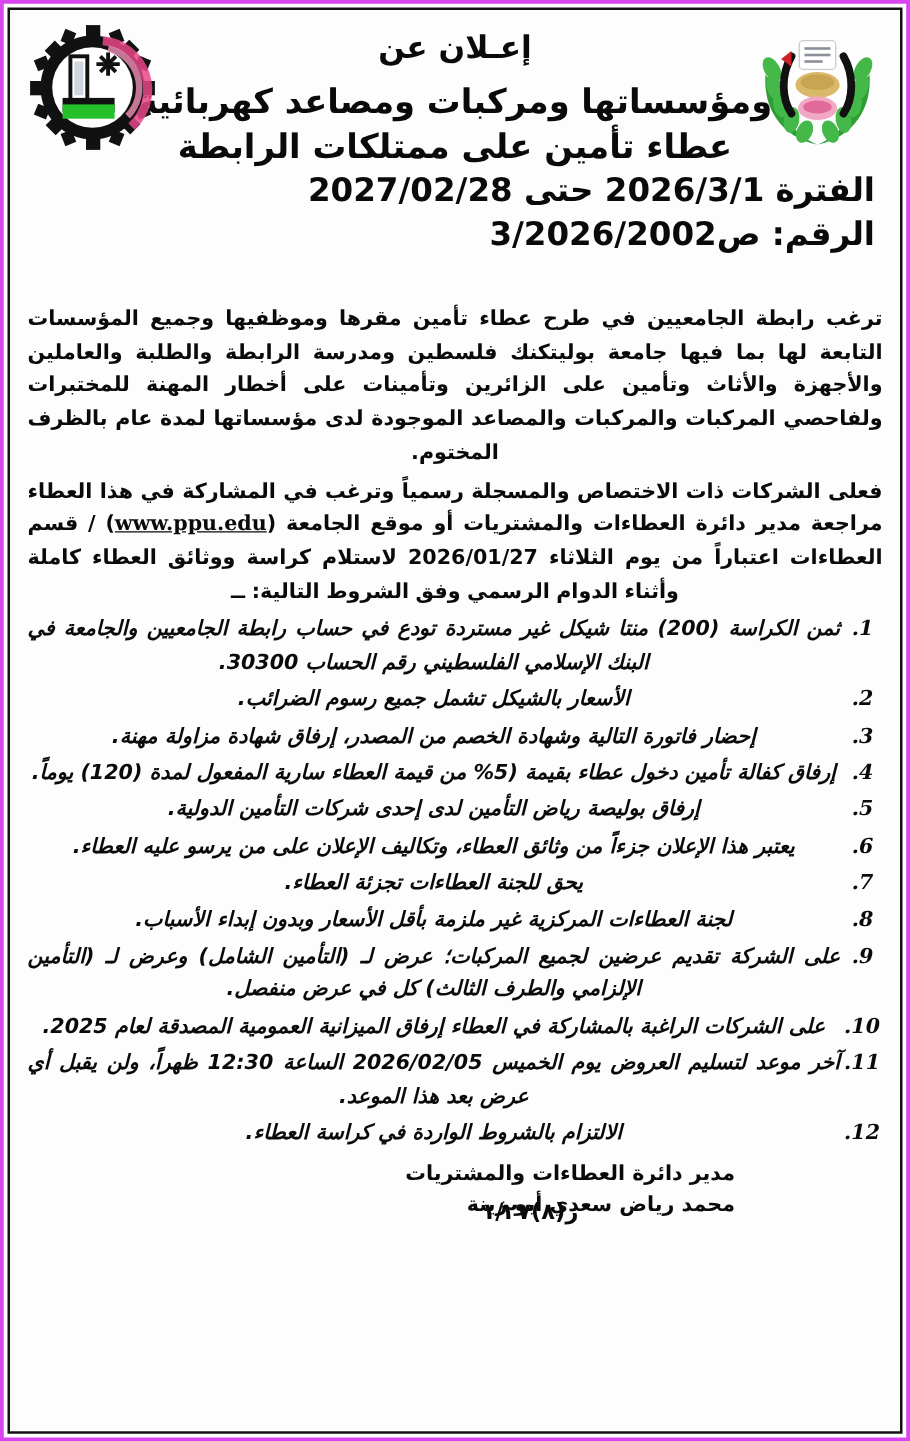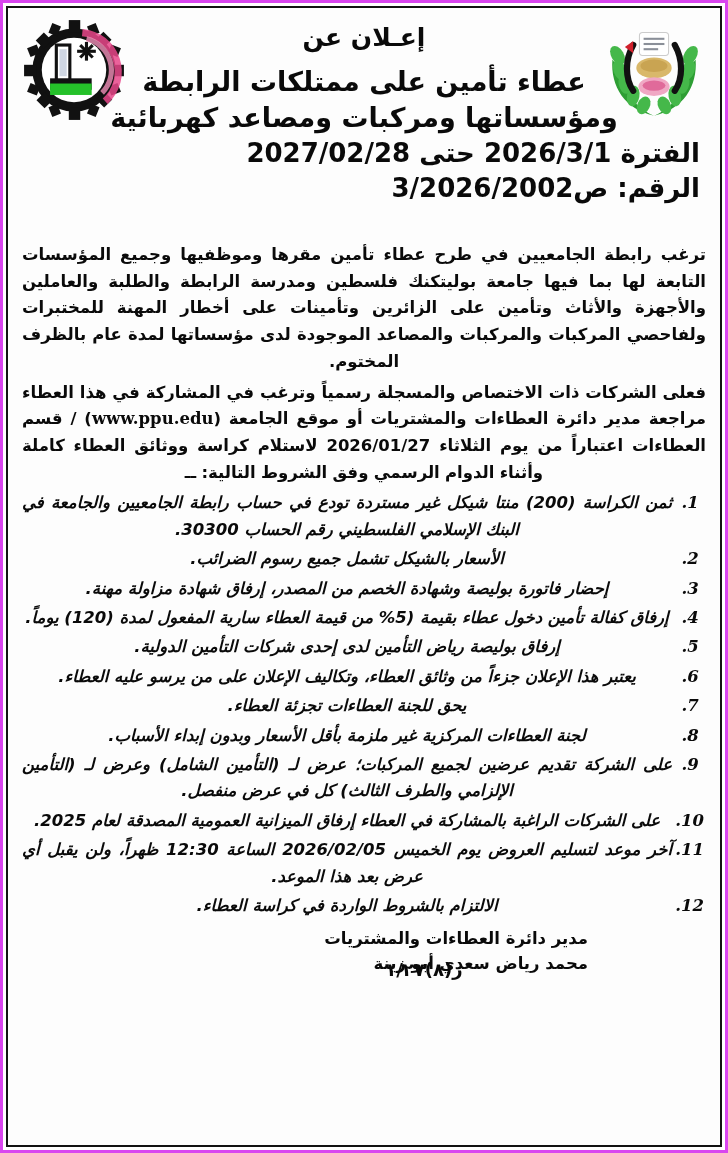--- a/index.html
+++ b/index.html
@@ -87,21 +87,21 @@
     line-height: 1.62;
     font-weight: bold;
     padding: 0 2px;
   }
   p.para {
     margin: 0 0 4px 0;
     text-align: justify;
     text-align-last: center;
     word-spacing: -0.5px;
   }
-  .url { font-family: "DejaVu Serif", "Liberation Serif", serif; }
+  .url { font-family: "DejaVu Serif", "Liberation Serif", serif; text-decoration: underline; }
 
   
   ol.conditions {
     list-style: none;
     margin: 2px 0 6px 0;
     padding: 0;
     counter-reset: cond;
   }
   ol.conditions > li {
     counter-increment: cond;
@@ -225,39 +225,39 @@
           </g>
           <ellipse cx="50" cy="48" rx="17" ry="10" fill="#d9b86a"></ellipse>
           <ellipse cx="50" cy="46" rx="13" ry="6" fill="#c9a452"></ellipse>
           <ellipse cx="50" cy="66" rx="15" ry="9" fill="#f0a8c4"></ellipse>
           <ellipse cx="50" cy="65" rx="11" ry="5" fill="#e06a9a"></ellipse>
         </g>
       </svg>
 
       <div class="header-text">
         <div class="kicker">إعـلان عن</div>
+        <div class="title-line wide">ومؤسساتها ومركبات ومصاعد كهربائية</div>
         <div class="title-line">عطاء تأمين على ممتلكات الرابطة</div>
-        <div class="title-line wide">ومؤسساتها ومركبات ومصاعد كهربائية</div>
         <div class="subtitle-line">الفترة 2026/3/1 حتى 2027/02/28</div>
         <div class="subtitle-line">الرقم: ص3/2026/2002</div>
       </div>
     </div>
 
     <div class="body">
 
       <p class="para">ترغب رابطة الجامعيين في طرح عطاء تأمين مقرها وموظفيها وجميع المؤسسات التابعة لها بما فيها جامعة بوليتكنك فلسطين ومدرسة الرابطة والطلبة والعاملين والأجهزة والأثاث وتأمين على الزائرين وتأمينات على أخطار المهنة للمختبرات ولفاحصي المركبات والمركبات والمصاعد الموجودة لدى مؤسساتها لمدة عام بالظرف المختوم.</p>
 
       <p class="para">
         <span>فعلى الشركات ذات الاختصاص والمسجلة رسمياً وترغب في المشاركة في هذا العطاء مراجعة مدير دائرة العطاءات والمشتريات أو موقع الجامعة (</span><span class="url">www.ppu.edu</span><span>) / قسم العطاءات اعتباراً من يوم الثلاثاء 2026/01/27 لاستلام كراسة ووثائق العطاء كاملة وأثناء الدوام الرسمي وفق الشروط التالية: ــ</span>
       </p>
 
       <ol class="conditions">
         <li>ثمن الكراسة (200) منتا شيكل غير مستردة تودع في حساب رابطة الجامعيين والجامعة في البنك الإسلامي الفلسطيني رقم الحساب 30300.</li>
         <li>الأسعار بالشيكل تشمل جميع رسوم الضرائب.</li>
-        <li>إحضار فاتورة بوليصة وشهادة الخصم من المصدر، إرفاق شهادة مزاولة مهنة.</li>
+        <li>إحضار فاتورة التالية وشهادة الخصم من المصدر، إرفاق شهادة مزاولة مهنة.</li>
         <li>إرفاق كفالة تأمين دخول عطاء بقيمة (5% من قيمة العطاء سارية المفعول لمدة (120) يوماً.</li>
         <li>إرفاق بوليصة رياض التأمين لدى إحدى شركات التأمين الدولية.</li>
         <li>يعتبر هذا الإعلان جزءاً من وثائق العطاء، وتكاليف الإعلان على من يرسو عليه العطاء.</li>
         <li>يحق للجنة العطاءات تجزئة العطاء.</li>
         <li>لجنة العطاءات المركزية غير ملزمة بأقل الأسعار وبدون إبداء الأسباب.</li>
         <li>على الشركة تقديم عرضين لجميع المركبات؛ عرض لـ (التأمين الشامل) وعرض لـ (التأمين الإلزامي والطرف الثالث) كل في عرض منفصل.</li>
         <li>على الشركات الراغبة بالمشاركة في العطاء إرفاق الميزانية العمومية المصدقة لعام 2025.</li>
         <li>آخر موعد لتسليم العروض يوم الخميس 2026/02/05 الساعة 12:30 ظهراً، ولن يقبل أي عرض بعد هذا الموعد.</li>
         <li>الالتزام بالشروط الواردة في كراسة العطاء.</li>
       </ol>

